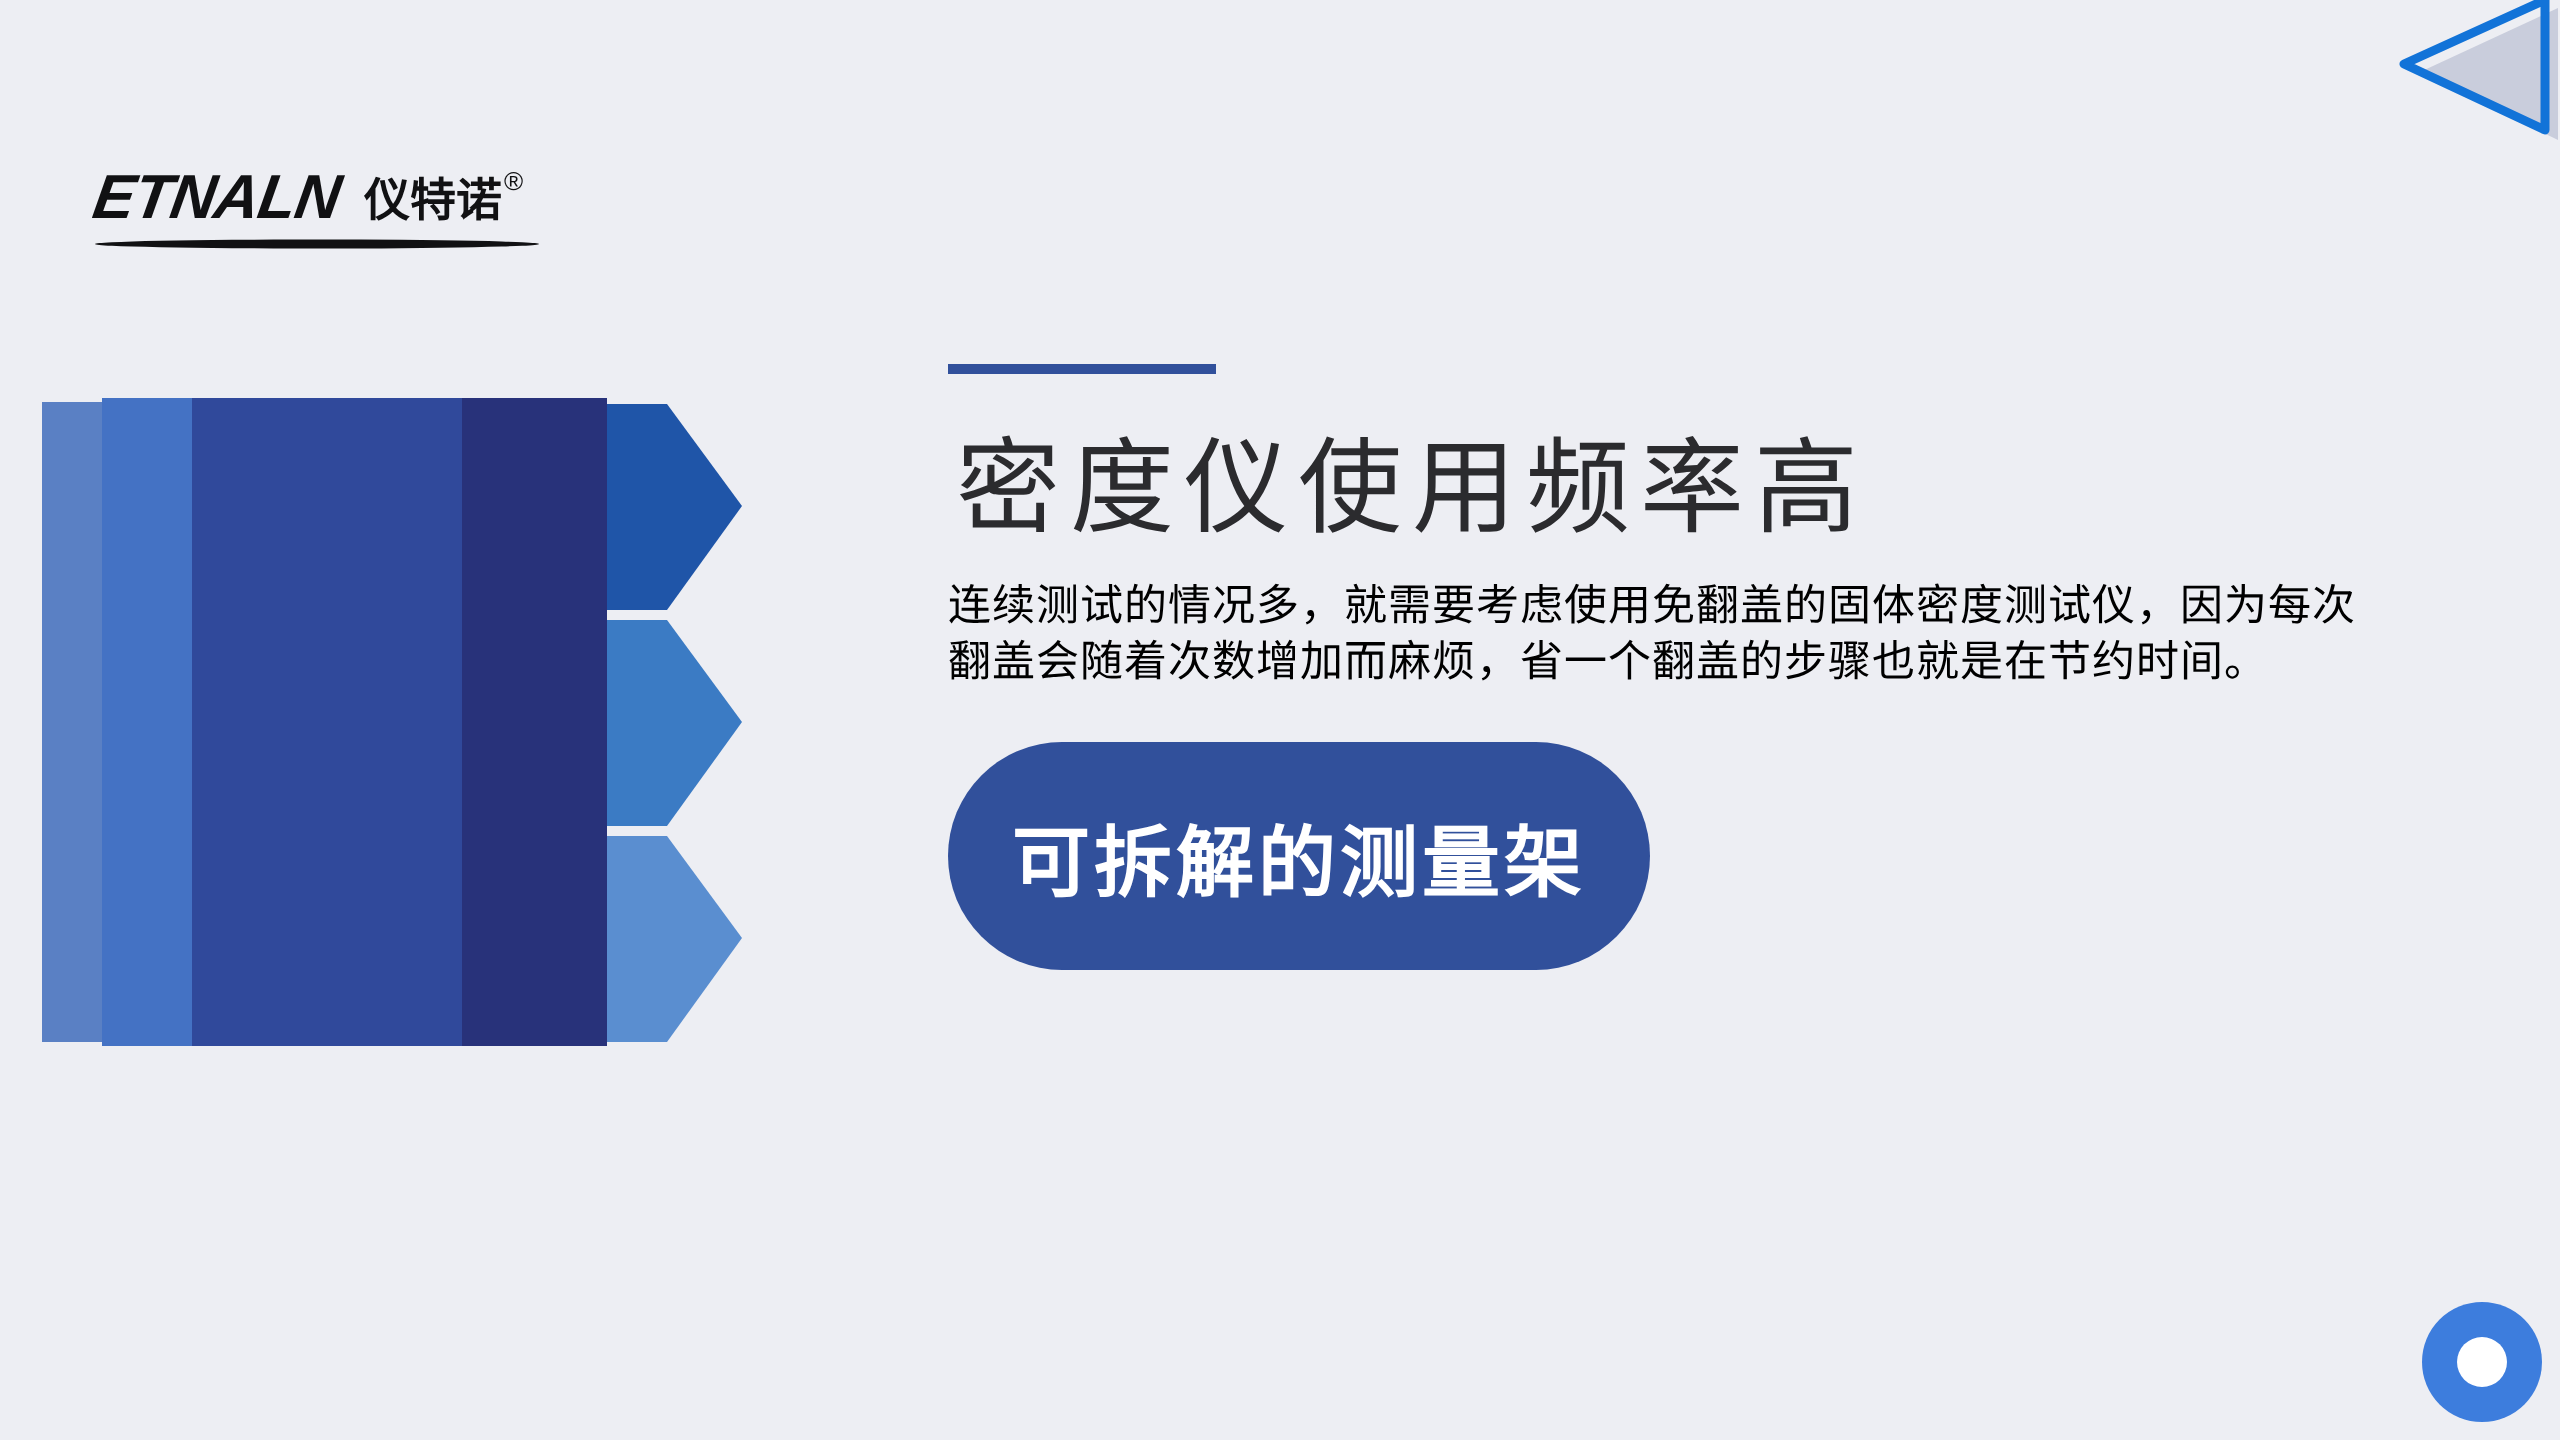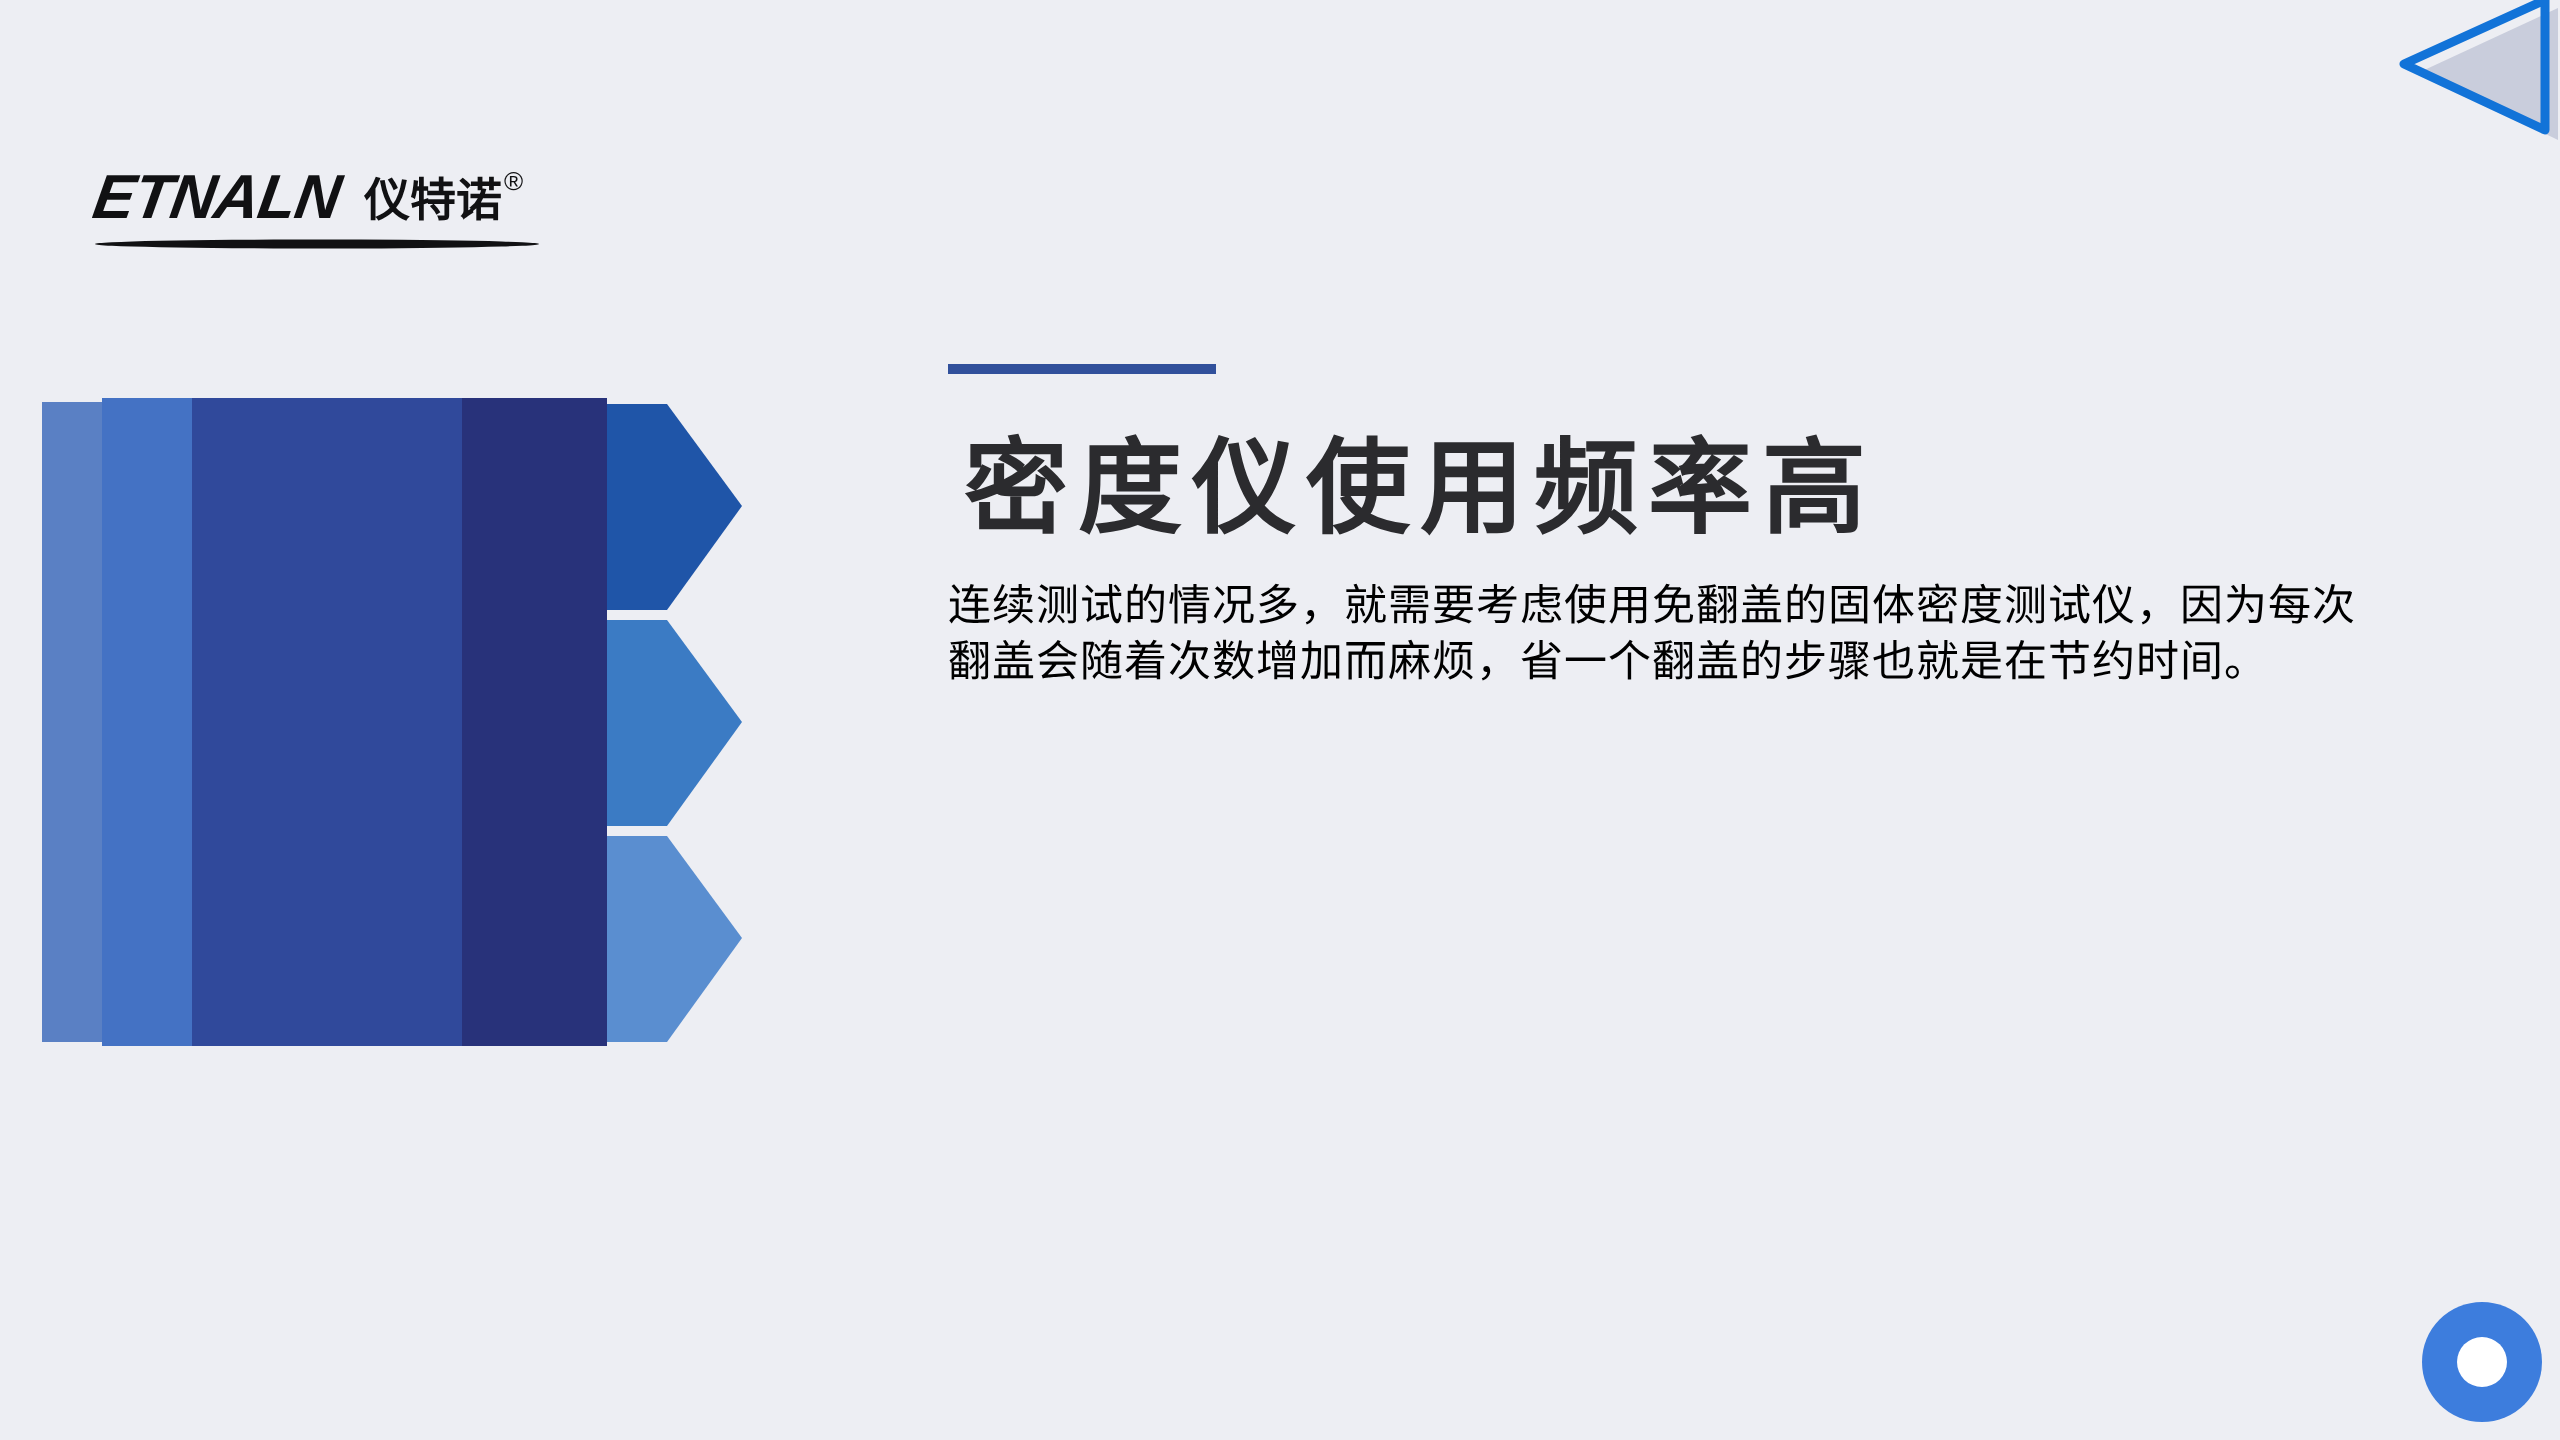--- a/index.html
+++ b/index.html
@@ -76,24 +76,24 @@
   }
   .rule {
     width: 268px;
     height: 10px;
     background: #31509b;
     margin: 0 0 58px 0;
   }
   .headline {
     font-size: 104px;
     line-height: 1.08;
-    font-weight: 700;
+    font-weight: 400;
     color: #2b2b2e;
     letter-spacing: 10px;
-    margin: 0 0 34px 16px;
+    margin: 0 0 34px 8px;
     white-space: nowrap;
   }
   .body-copy {
     font-size: 43px;
     line-height: 1.30;
     color: #000000;
     letter-spacing: 1px;
     margin: 0 0 52px 0;
     max-width: 1420px;
   }
@@ -154,15 +154,16 @@
       <polygon points="565,6 625,6 700,108 625,212 565,212" fill="#1f55a8"></polygon>
       <polygon points="565,222 625,222 700,324 625,428 565,428" fill="#3b7bc4"></polygon>
       <polygon points="565,438 625,438 700,540 625,644 565,644" fill="#5a8ed0"></polygon>
     </svg>
   </div>
 
   <div class="content">
     <div class="rule"></div>
     <h1 class="headline">密度仪使用频率高</h1>
     <p class="body-copy">连续测试的情况多，就需要考虑使用免翻盖的固体密度测试仪，因为每次翻盖会随着次数增加而麻烦，省一个翻盖的步骤也就是在节约时间。</p>
+    <button class="cta" type="button">可拆解的测量架</button>
   </div>
 
 </div>
 
 </body></html>

